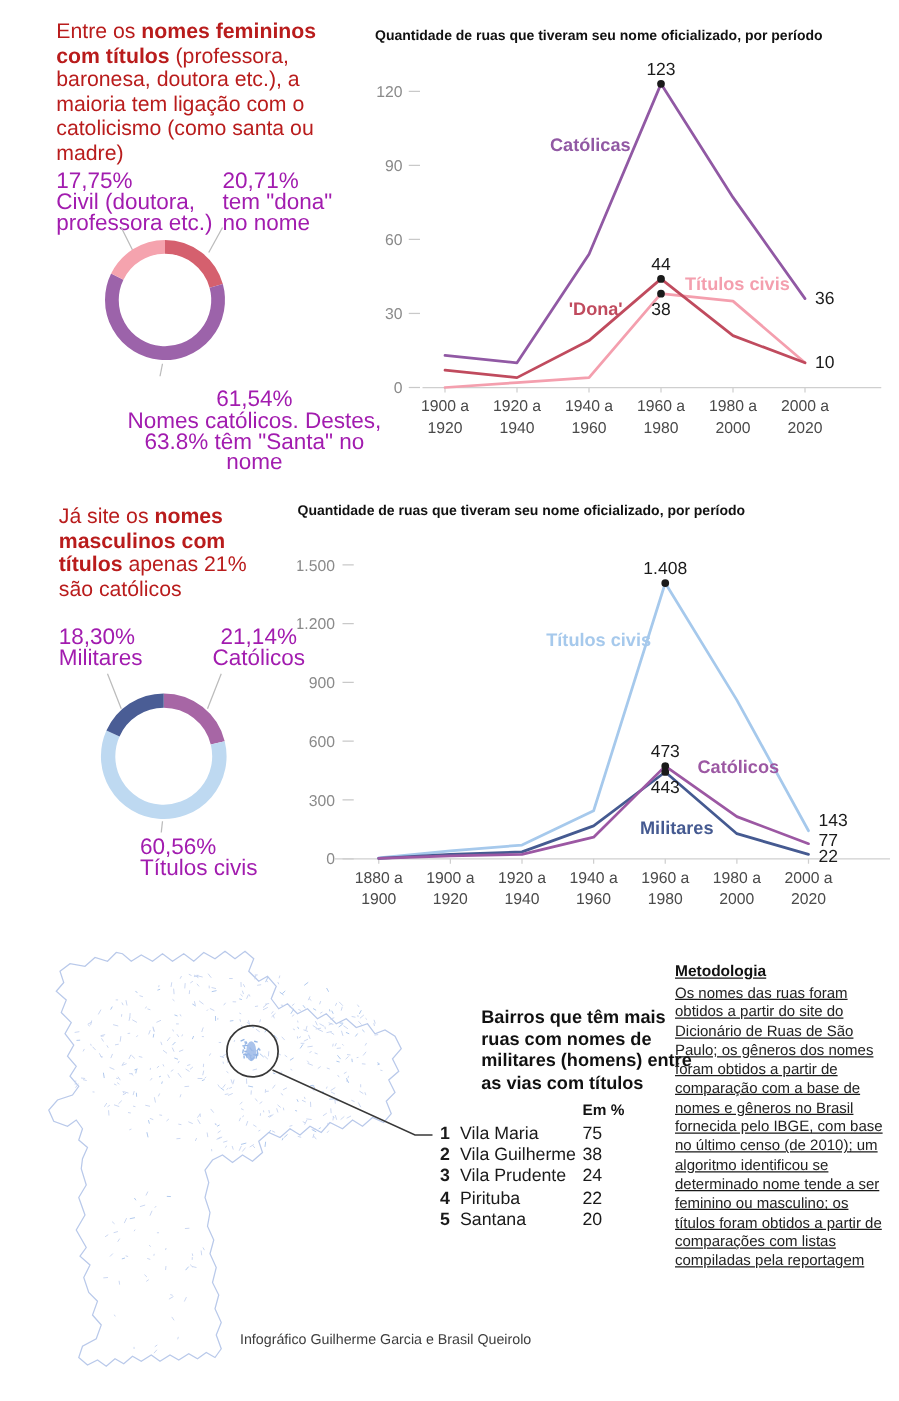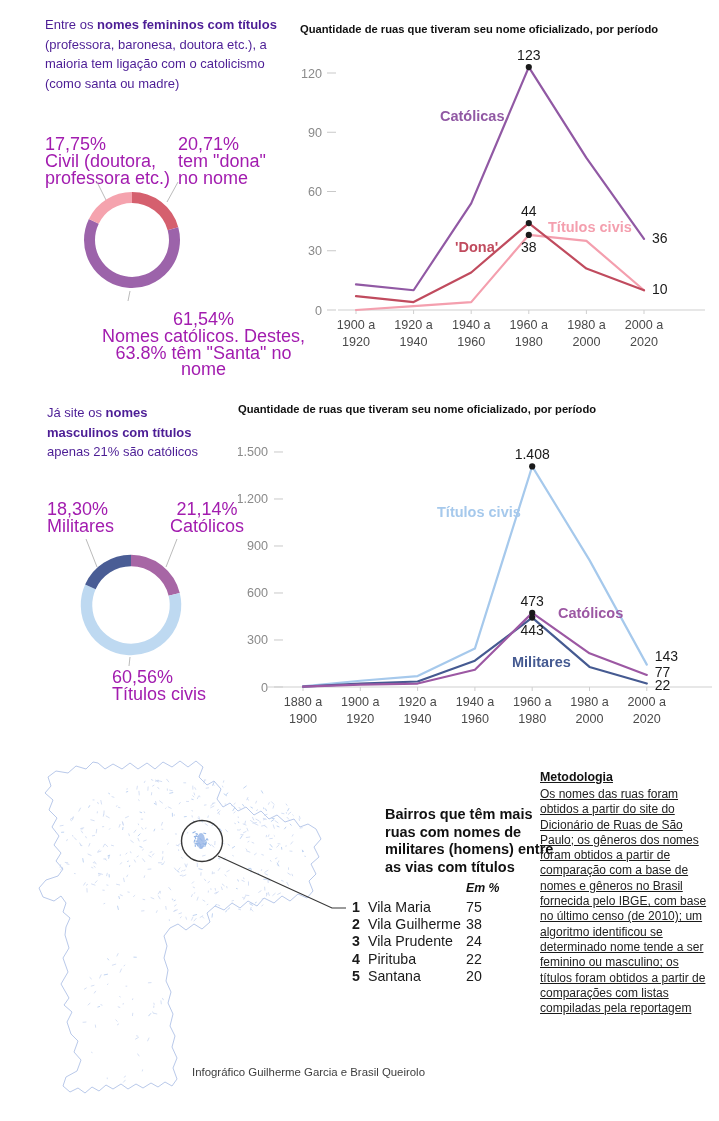--- a/index.html
+++ b/index.html
@@ -1,26 +1,26 @@
 <!DOCTYPE html>
 <html><head>
 <meta charset="utf-8">
 <style>
   html,body{margin:0;padding:0;}
   body{
     width:719px;height:1121px;position:relative;background:#fff;overflow:hidden;
     font-family:"Liberation Sans","DejaVu Sans",sans-serif;color:#1a1a1a;
   }
   .abs{position:absolute;}
-  .intro{font-size:13px;line-height:19.6px;color:#4c1d95;}
+  .intro{font-size:17px;line-height:19.6px;color:#b91c1c;}
   .intro b{font-weight:bold;}
   .callout{font-size:18px;line-height:16.8px;white-space:pre-line;color:#a21caf;margin-top:10px;}
   .chart-title{font-size:11.2px;font-weight:bold;color:#111;white-space:nowrap;}
   .bairros-title{font-size:14.5px;font-weight:bold;line-height:17.5px;color:#111;margin-left:33px;}
-  .em-header{font-size:12.3px;font-weight:bold;color:#111;font-style:italic;}
+  .em-header{font-size:12.3px;font-weight:bold;color:#111;}
   .rank-table{display:grid;grid-template-columns:16px 98px auto;row-gap:2.6px;
     font-size:14.2px;line-height:14.6px;color:#1a1a1a;}
   .rank-table .rank{font-weight:bold;}
   .meth-title{font-size:12.4px;font-weight:bold;color:#111;margin:0 0 3px 0;}
   .meth-body{font-size:12px;line-height:15.3px;color:#222;}
   .credit{font-size:11.4px;color:#3d3d3d;white-space:nowrap;}
   svg text{font-family:"Liberation Sans","DejaVu Sans",sans-serif;}
 </style>
 </head>
 <body>

